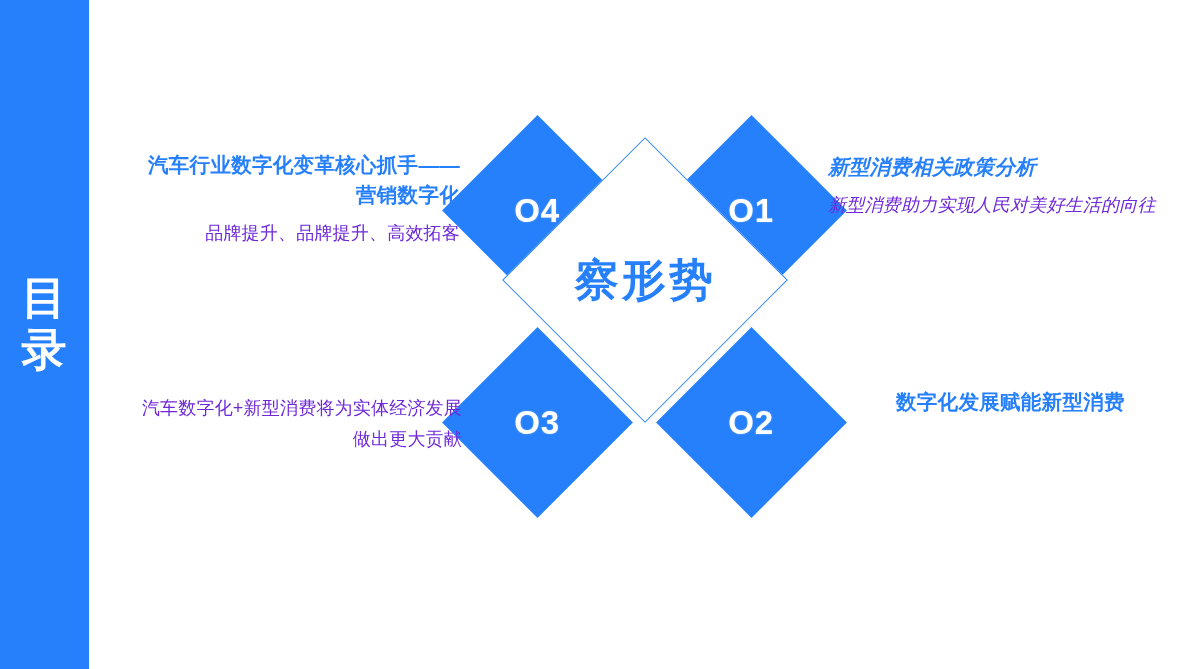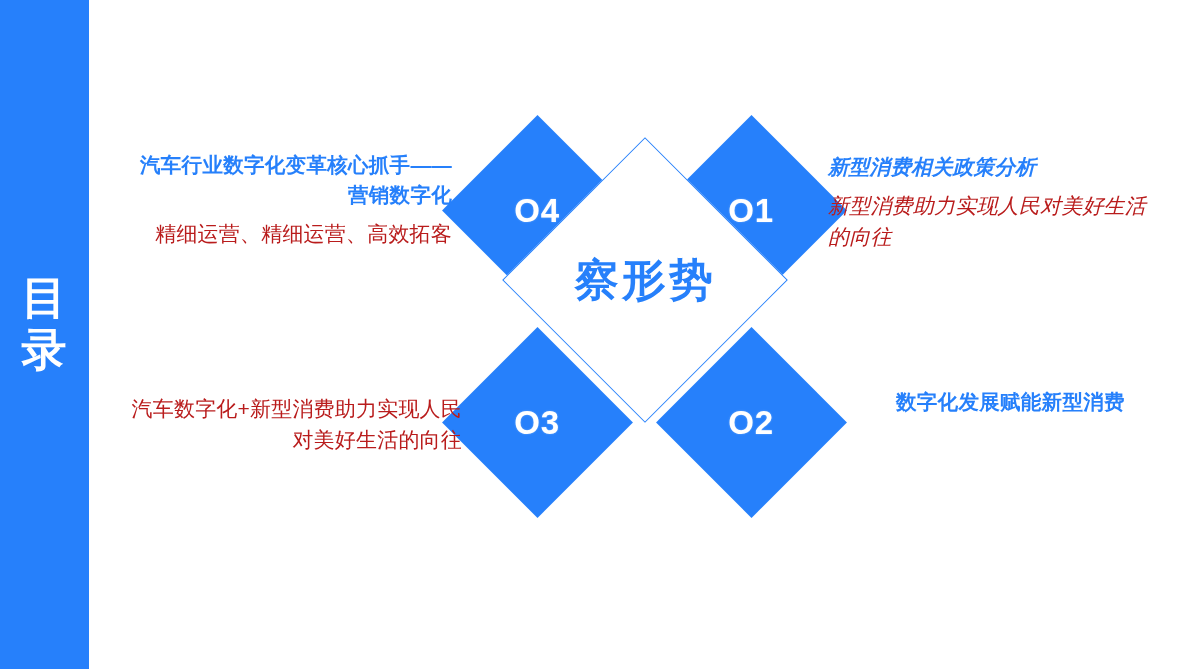--- a/index.html
+++ b/index.html
@@ -117,32 +117,32 @@
   }
   .txt-block .t-title {
     color: #2680fb;
     font-size: 20.5px;
     font-weight: bold;
     line-height: 30px;
     letter-spacing: 0.3px;
     margin: 0;
   }
   .txt-block .t-body {
-    color: #b91c1c;
-    font-size: 21px;
+    color: #6d28d9;
+    font-size: 18px;
     line-height: 31px;
     letter-spacing: 0.2px;
     margin: 8px 0 0 0;
   }
 
   .left-block  { text-align: right; }
   .right-block { text-align: left;  }
 
   
-  .blk-o4 { left: 120px; top: 150px; }
+  .blk-o4 { left: 128px; top: 150px; }
   .blk-o3 { left: 130px; top: 385px; }
   .blk-o1 { left: 828px; top: 152px; font-style: italic; }
   .blk-o2 { left: 868px; top: 387px; margin-left: 28px; }
 </style>
 </head>
 <body>
 
 <div id="slide">
 
   <div class="sidebar">
@@ -171,25 +171,25 @@
     </div>
 
     <div class="center-diamond">
       <span class="center-label">察形势</span>
     </div>
 
   </div>
 
   <div class="txt-block left-block blk-o4">
     <p class="t-title">汽车行业数字化变革核心抓手——营销数字化</p>
-    <p class="t-body">精细运营、精细运营、高效拓客</p>
+    <p class="t-body">品牌提升、品牌提升、高效拓客</p>
   </div>
 
   <div class="txt-block left-block blk-o3">
-    <p class="t-body">汽车数字化+新型消费助力实现人民对美好生活的向往</p>
+    <p class="t-body">汽车数字化+新型消费将为实体经济发展做出更大贡献</p>
   </div>
 
   <div class="txt-block right-block blk-o1">
     <p class="t-title">新型消费相关政策分析</p>
     <p class="t-body">新型消费助力实现人民对美好生活的向往</p>
   </div>
 
   <div class="txt-block right-block blk-o2">
     <p class="t-title">数字化发展赋能新型消费</p>
   </div>

